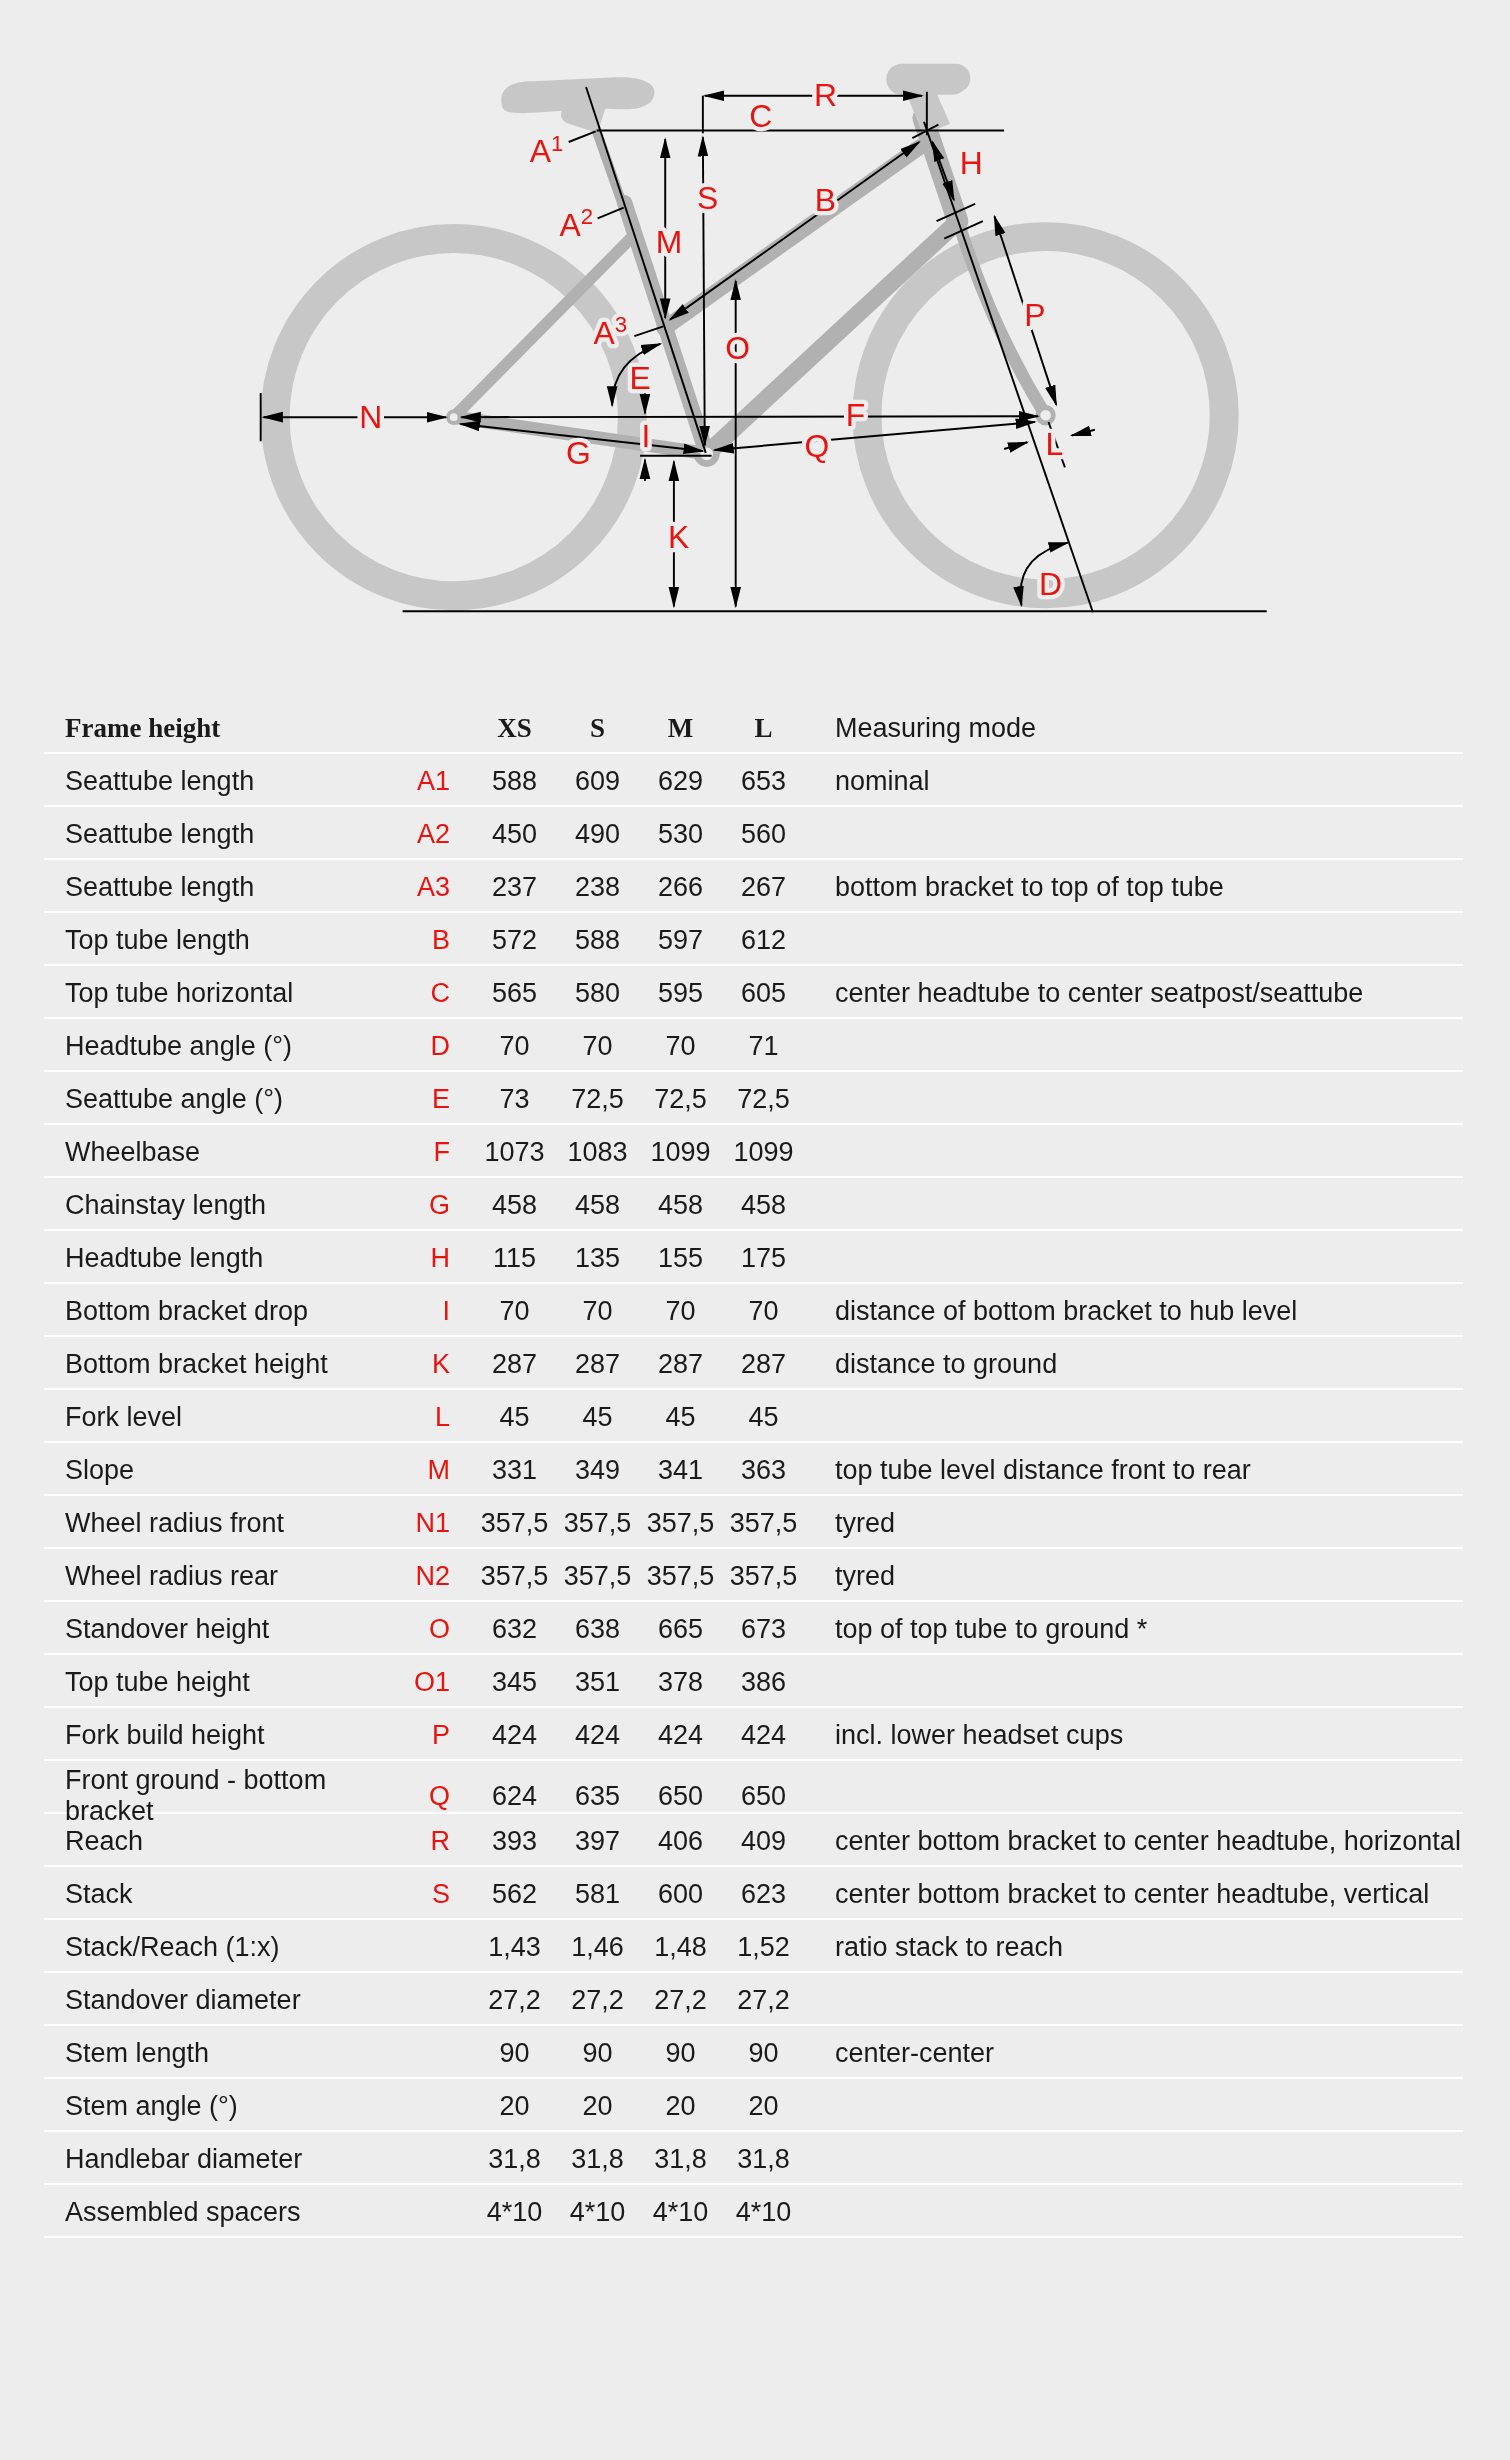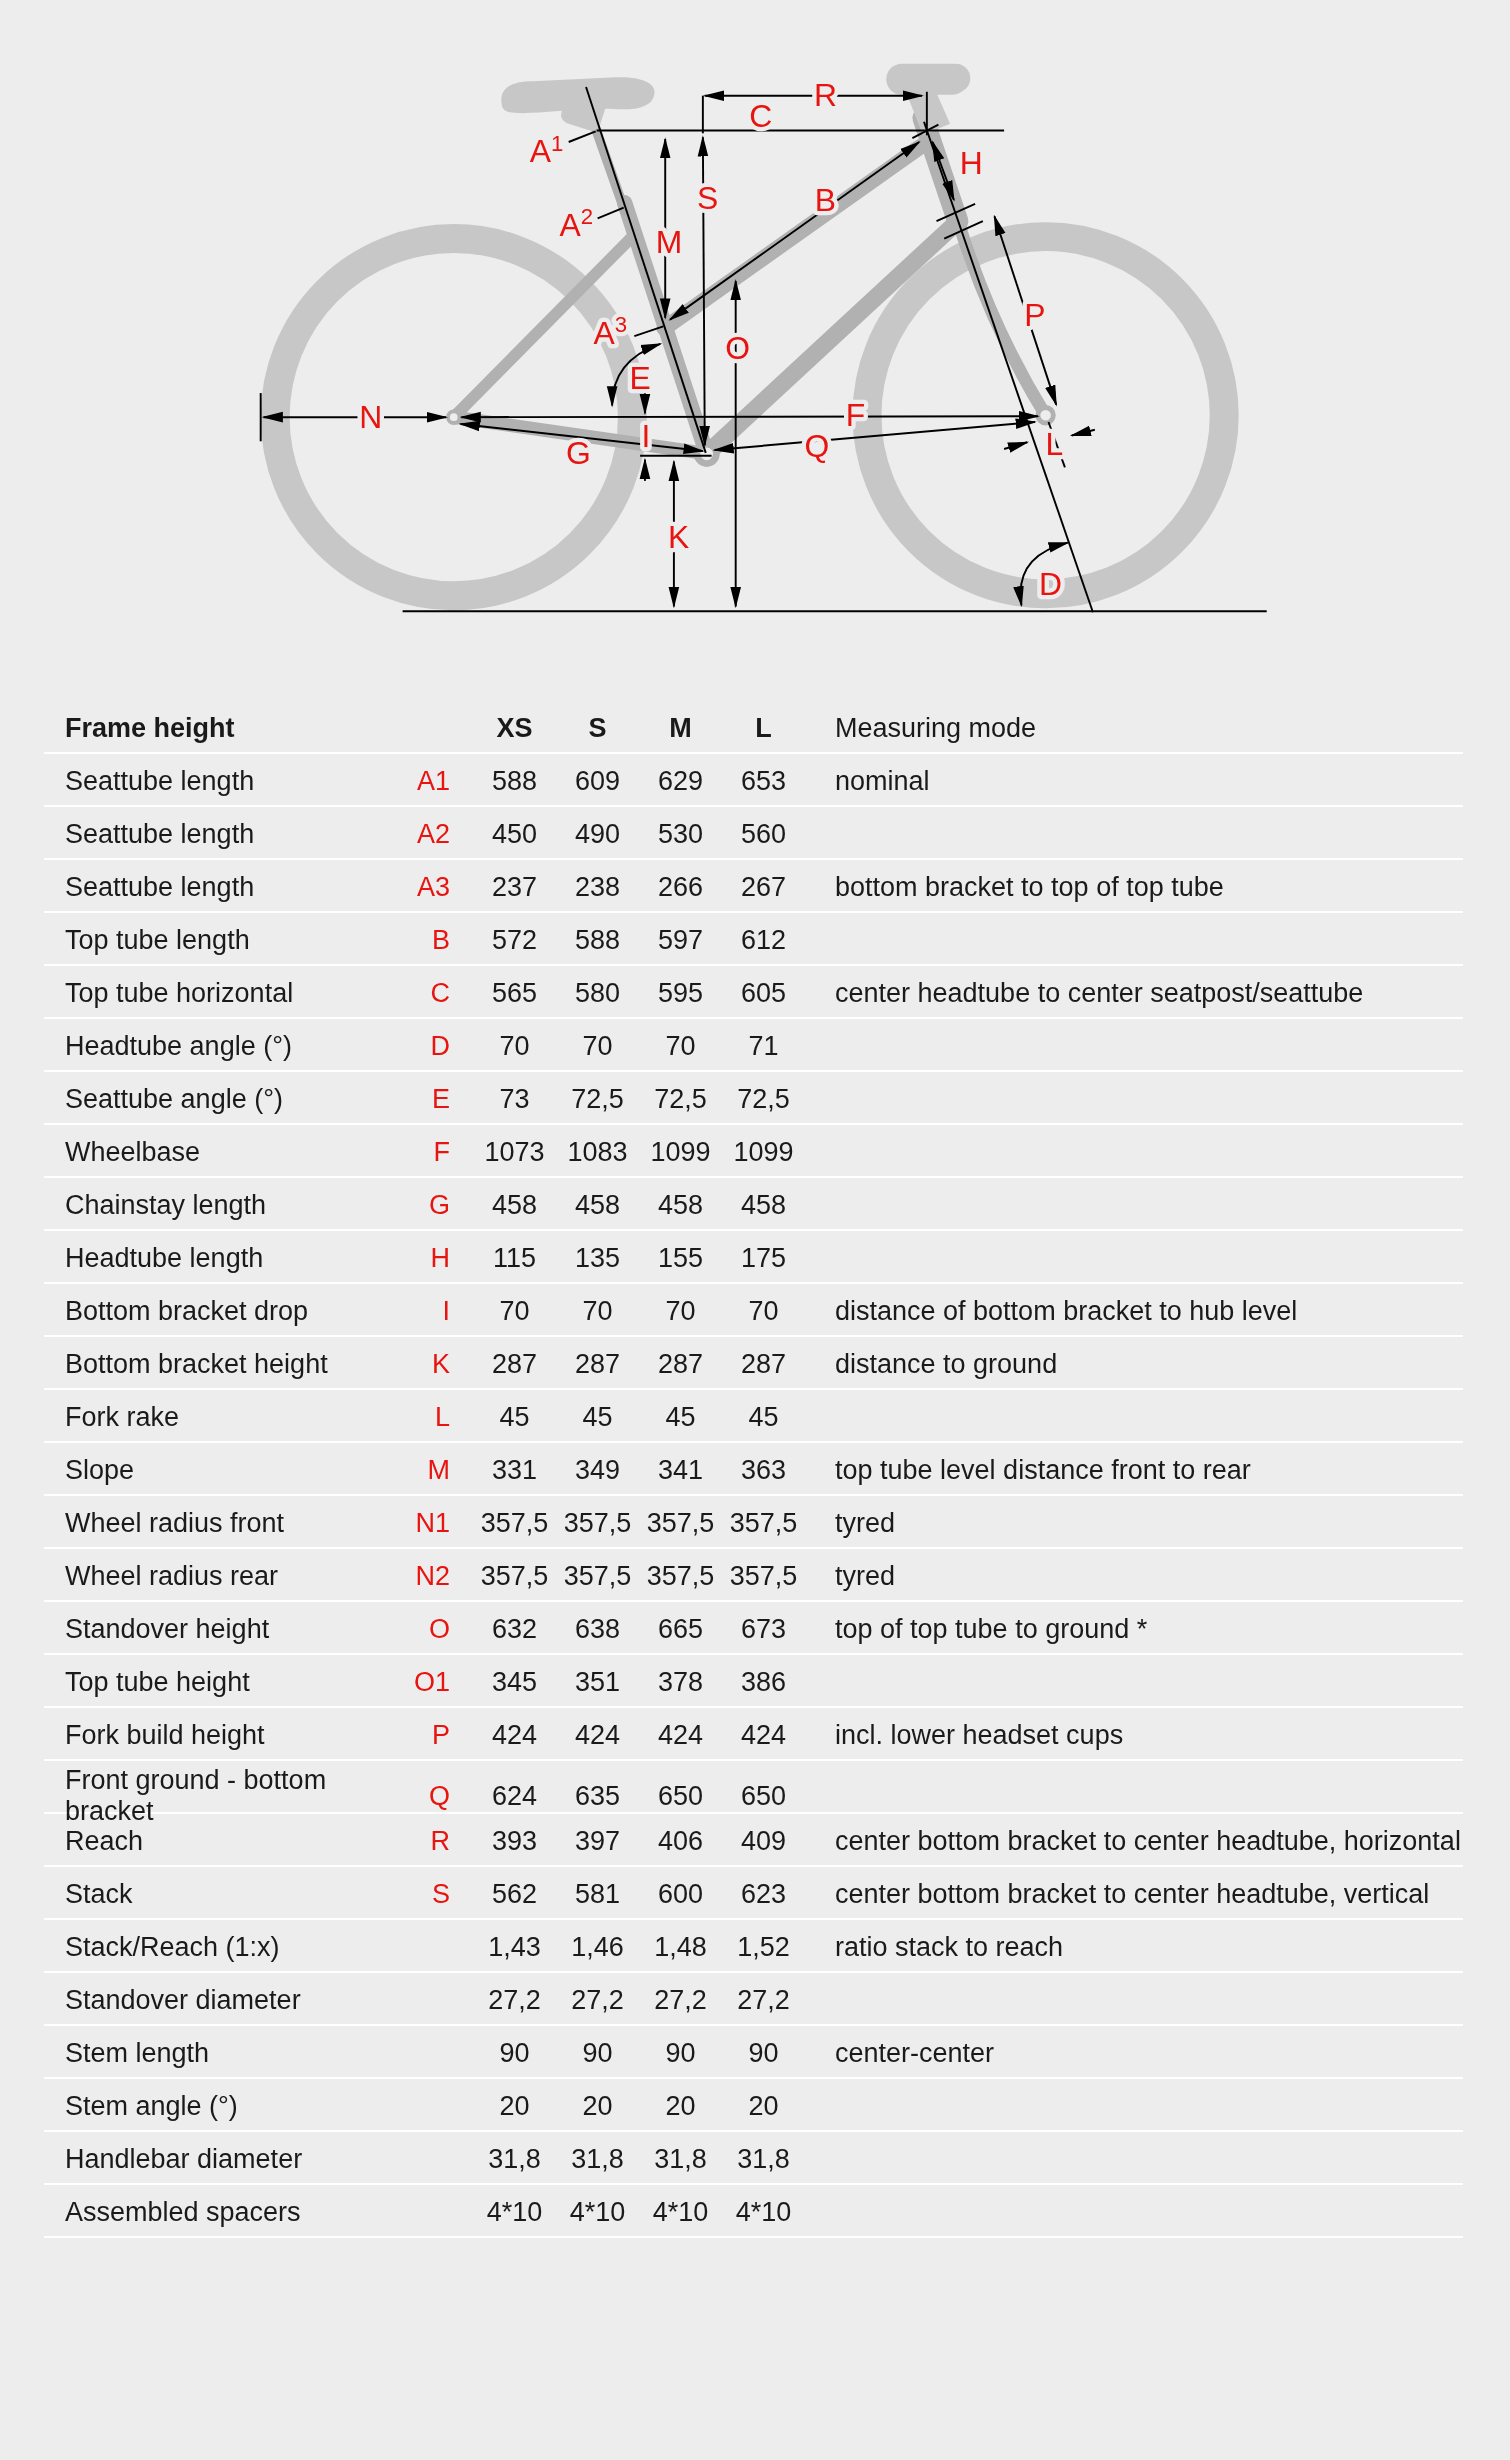--- a/index.html
+++ b/index.html
@@ -21,21 +21,21 @@
   .geo-table{position:absolute;top:705px;left:44px;width:1419px;color:#1a1a1a;
              font-size:27px;line-height:1.15;}
   .trow{display:grid;grid-template-columns:332px 97px 83px 83px 83px 83px 1fr;
         align-items:center;height:47px;border-bottom:2.9px solid #ffffff;
         padding-top:4px;}
   .trow.header{height:47px;padding-top:0;}
   .cell.label{padding-left:21px;text-align:left;}
   .cell.letter{text-align:right;padding-right:23px;color:#e8140f;}
   .cell.size{text-align:center;}
   .cell.mode{text-align:left;padding-left:30px;}
-  .bold{font-weight:bold;}
+  .bold{font-weight:bold;font-family:Liberation Serif, serif;}
 </style>
 </head>
 <body>
 
 <div class="page">
 
   <svg class="diagram-svg" width="1510" height="676" viewBox="0 0 1564 700">
     <defs>
       <marker id="ah" markerWidth="22" markerHeight="14" refX="20" refY="7" orient="auto-start-reverse" markerUnits="userSpaceOnUse">
         <polygon points="0,1.5 22,7 0,12.5" fill="#000"></polygon>
@@ -269,21 +269,21 @@
           <div class="cell label">Bottom bracket height</div>
           <div class="cell letter">K</div>
           <div class="cell size">287</div>
           <div class="cell size">287</div>
           <div class="cell size">287</div>
           <div class="cell size">287</div>
           <div class="cell mode">distance to ground</div>
         </div>
 
         <div class="trow">
-          <div class="cell label">Fork rake</div>
+          <div class="cell label">Fork level</div>
           <div class="cell letter">L</div>
           <div class="cell size">45</div>
           <div class="cell size">45</div>
           <div class="cell size">45</div>
           <div class="cell size">45</div>
           <div class="cell mode"></div>
         </div>
 
         <div class="trow">
           <div class="cell label">Slope</div>

